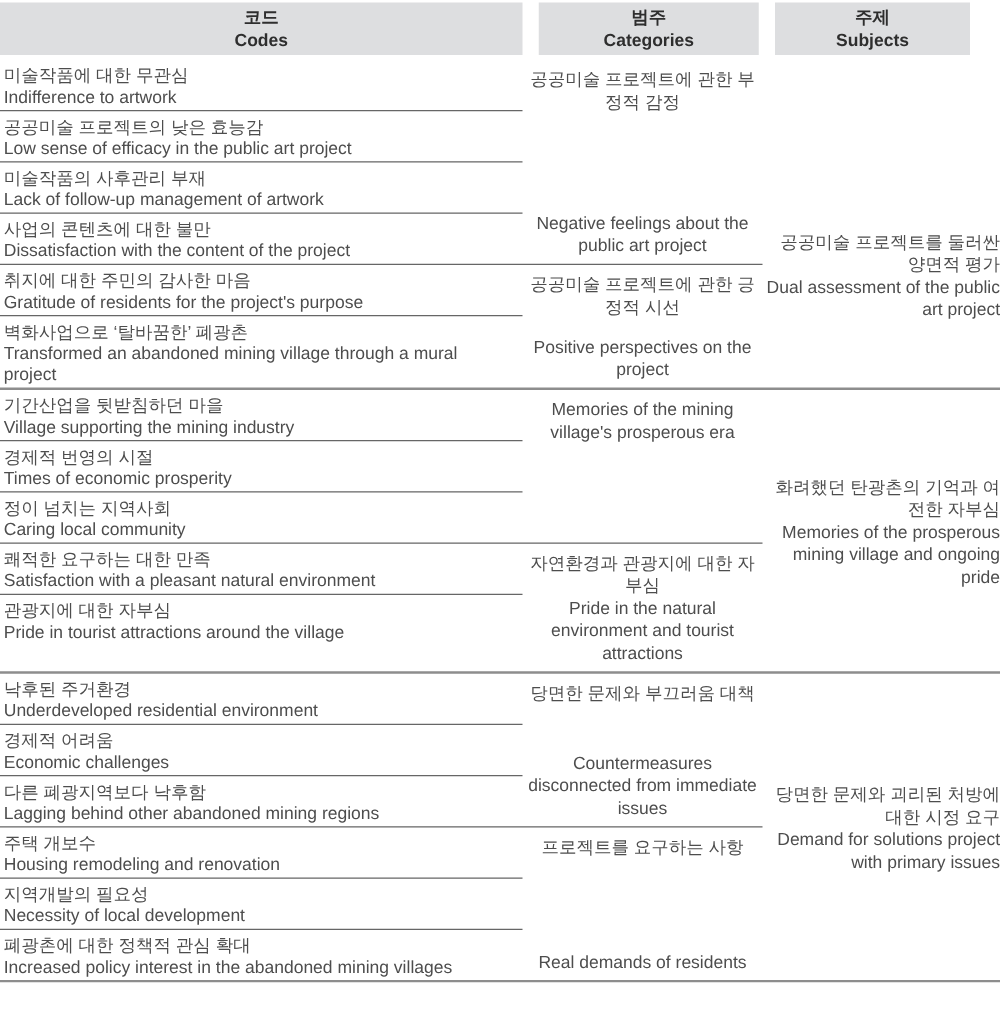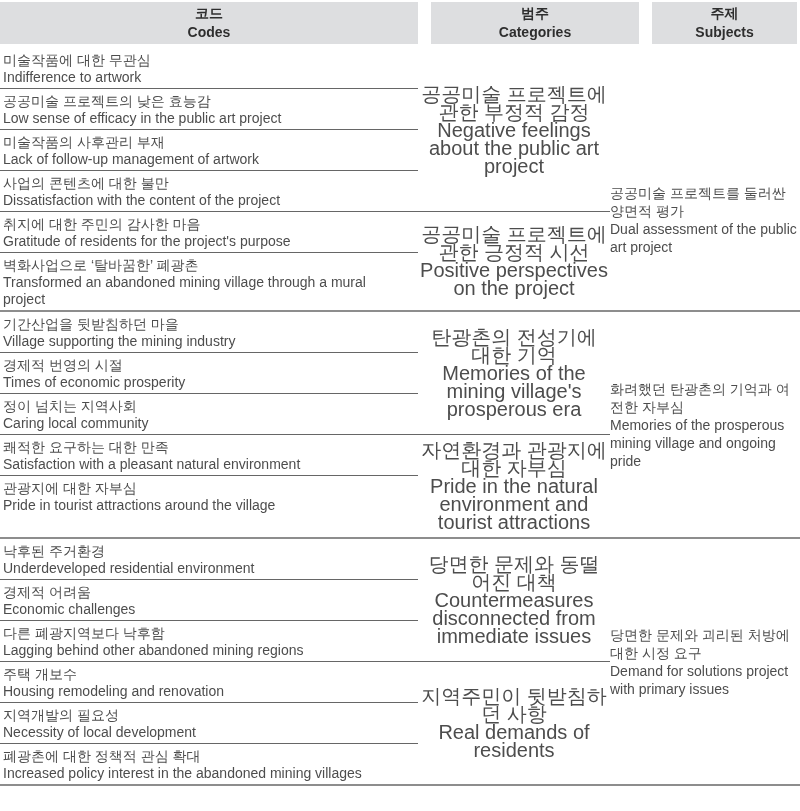--- a/index.html
+++ b/index.html
@@ -24,47 +24,47 @@
   .hbox{
     background:var(--header-bg);
     height:42px;
     display:flex;flex-direction:column;justify-content:center;
     text-align:center;
     font-weight:bold;
     font-size:14px;line-height:19px;
     color:var(--header-text);
   }
   .hbox-codes{width:418px;}
-  .hbox-categories{width:208px;}
-  .hbox-subjects{width:145px;}
+  .hbox-categories{width:176px;}
+  .hbox-subjects{width:156px;}
 
   
   .tbody{margin-top:4px;}
   .band{display:flex;border-bottom:2px solid var(--band-line);}
   .band-left{width:610px;display:flex;flex-direction:column;}
   .cat-group{display:flex;border-bottom:1px solid var(--row-line);}
   .cat-group:last-child{border-bottom:none;}
   .codes-col{width:418px;display:flex;flex-direction:column;}
   .code-item{
     padding:4px 10px 2px 3px;
     border-bottom:1px solid var(--row-line);
     font-size:14px;line-height:17px;
   }
   .code-item:last-child{border-bottom:none;}
   .cat-cell{
     flex:1;
-    display:flex;flex-direction:column;justify-content:center;
+    display:flex;flex-direction:column;justify-content:space-between;
     text-align:center;
-    font-size:20px;line-height:18px;
+    font-size:14px;line-height:18px;
     padding:6px 2px;
   }
   .subject-cell{
     flex:1;
     display:flex;flex-direction:column;justify-content:center;
-    text-align:left;
+    text-align:right;
     font-size:14px;line-height:18px;
     padding:6px 0;
   }
   .band-first .subject-cell{padding-top:88px;}
   .t-ko,.t-en{color:var(--body-text);}
 </style>
 </head>
 <body>
 
 <div class="table">
@@ -144,21 +144,20 @@
               <div class="code-item">
                 <div class="t-ko">경제적 번영의 시절</div>
                 <div class="t-en">Times of economic prosperity</div>
               </div>
               <div class="code-item">
                 <div class="t-ko">정이 넘치는 지역사회</div>
                 <div class="t-en">Caring local community</div>
               </div>
             </div>
             <div class="cat-cell">
-              <div class="t-ko">탄광촌의 전성기에 대한 기억</div>
               <div class="t-en">Memories of the mining village's prosperous era</div>
             </div>
           </div>
           <div class="cat-group">
             <div class="codes-col">
               <div class="code-item">
                 <div class="t-ko">쾌적한 요구하는 대한 만족</div>
                 <div class="t-en">Satisfaction with a pleasant natural environment</div>
               </div>
               <div class="code-item">
@@ -188,41 +187,41 @@
               <div class="code-item">
                 <div class="t-ko">경제적 어려움</div>
                 <div class="t-en">Economic challenges</div>
               </div>
               <div class="code-item">
                 <div class="t-ko">다른 폐광지역보다 낙후함</div>
                 <div class="t-en">Lagging behind other abandoned mining regions</div>
               </div>
             </div>
             <div class="cat-cell">
-              <div class="t-ko">당면한 문제와 동떨어진 대책</div>
+              <div class="t-ko">당면한 문제와 부끄러움 대책</div>
               <div class="t-en">Countermeasures disconnected from immediate issues</div>
             </div>
           </div>
           <div class="cat-group">
             <div class="codes-col">
               <div class="code-item">
                 <div class="t-ko">주택 개보수</div>
                 <div class="t-en">Housing remodeling and renovation</div>
               </div>
               <div class="code-item">
                 <div class="t-ko">지역개발의 필요성</div>
                 <div class="t-en">Necessity of local development</div>
               </div>
               <div class="code-item">
                 <div class="t-ko">폐광촌에 대한 정책적 관심 확대</div>
                 <div class="t-en">Increased policy interest in the abandoned mining villages</div>
               </div>
             </div>
             <div class="cat-cell">
-              <div class="t-ko">지역주민이 뒷받침하던 사항</div>
+              <div class="t-ko">프로젝트를 요구하는 사항</div>
               <div class="t-en">Real demands of residents</div>
             </div>
           </div>
         </div>
         <div class="subject-cell">
           <div class="t-ko">당면한 문제와 괴리된 처방에 대한 시정 요구</div>
           <div class="t-en">Demand for solutions project with primary issues</div>
         </div>
       </div>
     </div>

